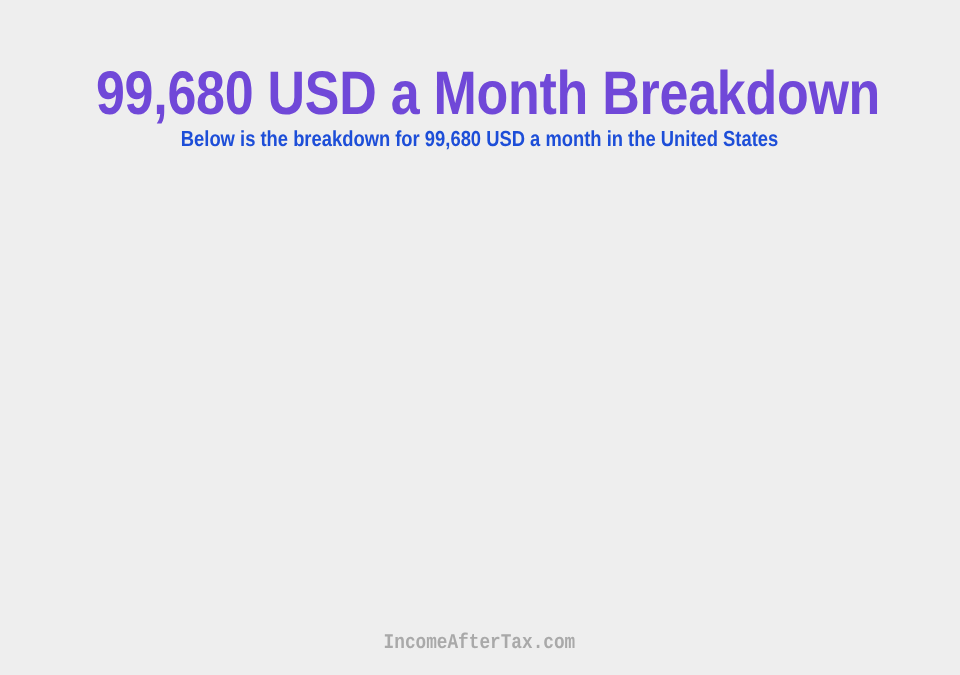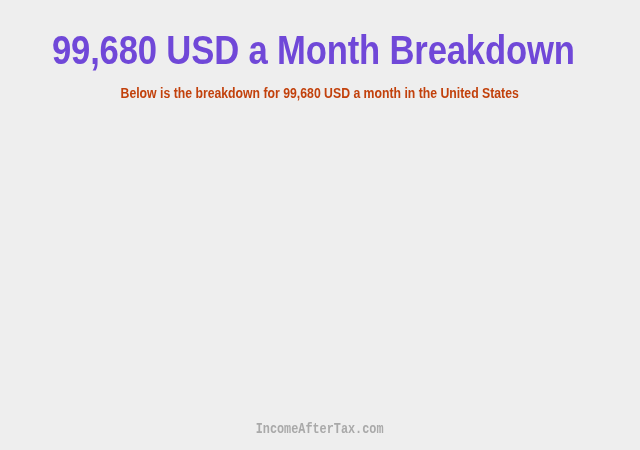--- a/index.html
+++ b/index.html
@@ -25,21 +25,21 @@
   
   #header {
     position: absolute;
     left: 0;
     top: 0;
     width: 640px;
     text-align: center;
   }
 
   #page-title {
-    margin: 4px;
+    margin: 16px;
     padding: 0;
     position: absolute;
     left: 0;
     top: 22px;
     width: 524px;
     text-align: center;
     color: #7048d8;
     font-family: "Liberation Sans", sans-serif;
     font-weight: 700;
     font-size: 41px;
@@ -54,21 +54,21 @@
   }
 
   #page-subtitle {
     margin: 0;
     padding: 0;
     position: absolute;
     left: 0;
     top: 84px;
     width: 640px;
     text-align: center;
-    color: #c2410c;
+    color: #1d4ed8;
     font-family: "Liberation Sans", sans-serif;
     font-weight: 700;
     font-size: 14.5px;
     line-height: 18px;
     white-space: nowrap;
   }
   #page-subtitle .cond {
     display: inline-block;
     transform: scaleX(0.845);
     transform-origin: center center;

